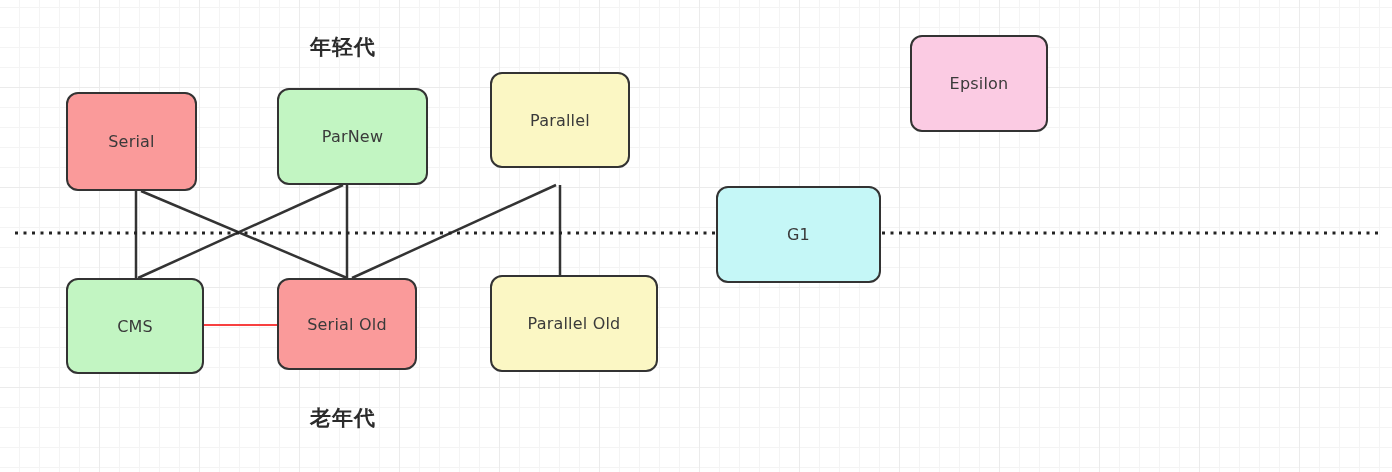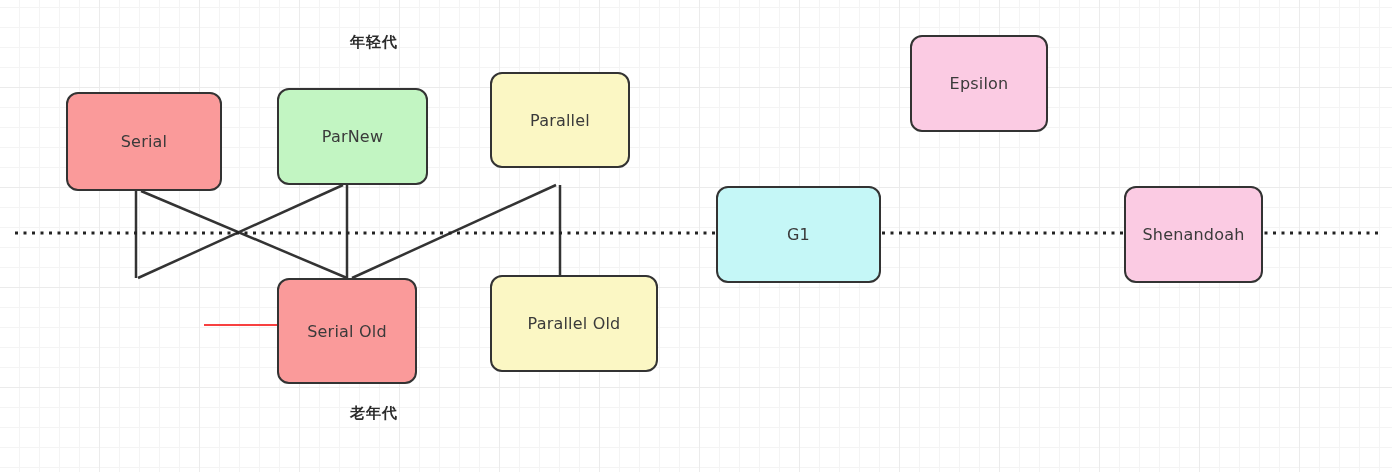--- a/index.html
+++ b/index.html
@@ -39,28 +39,27 @@
     align-items: center;
     justify-content: center;
     font-size: 16px;
     color: #3a3a3a;
     letter-spacing: 0.2px;
     font-family: "DejaVu Sans", "Liberation Sans", sans-serif;
     z-index: 3;
   }
   .gen-label {
     position: absolute;
-    font-size: 15px;
+    font-size: 21px;
     font-weight: bold;
     color: #2b2b2b;
     letter-spacing: 1px;
     white-space: nowrap;
     z-index: 4;
     font-family: "DejaVu Sans", "Liberation Sans", sans-serif;
-    margin-left: 40px;
   }
 </style>
 </head>
 <body>
 
 <div id="canvas">
 
   <svg id="edges" width="1392" height="472" viewBox="0 0 1392 472" xmlns="http://www.w3.org/2000/svg">
     <g id="edge-group">
         <line x1="136" y1="191" x2="136" y2="278" stroke="#333333" stroke-width="2.5" stroke-linecap="butt"></line>
@@ -72,22 +71,22 @@
         <line x1="204" y1="325" x2="277" y2="325" stroke="#f74040" stroke-width="2" stroke-linecap="butt"></line>
       </g>
     <g id="divider-group">
         <line x1="15" y1="233" x2="1378" y2="233" stroke="#222222" stroke-width="3" stroke-linecap="butt" stroke-dasharray="3 5.5"></line>
       </g>
   </svg>
 
   <div class="gen-label" id="label-young" style="left: 310px; top: 33px;">年轻代</div>
   <div class="gen-label" id="label-old" style="left: 310px; top: 404px;">老年代</div>
 
-  <div class="node" id="node-serial" style="left: 66px; top: 92px; width: 156px; height: 99px; background: rgb(250, 154, 154); border-color: rgb(51, 51, 51);">Serial</div>
+  <div class="node" id="node-serial" style="left: 66px; top: 92px; width: 131px; height: 99px; background: rgb(250, 154, 154); border-color: rgb(51, 51, 51);">Serial</div>
   <div class="node" id="node-parnew" style="left: 277px; top: 88px; width: 151px; height: 97px; background: rgb(194, 245, 194); border-color: rgb(51, 51, 51);">ParNew</div>
   <div class="node" id="node-parallel" style="left: 490px; top: 72px; width: 140px; height: 96px; background: rgb(251, 247, 196); border-color: rgb(51, 51, 51);">Parallel</div>
-  <div class="node" id="node-serial-old" style="left: 277px; top: 278px; width: 140px; height: 106px; background: rgb(250, 154, 154); border-color: rgb(51, 51, 51);">Serial Old</div>
+  <div class="node" id="node-cms" style="left: 66px; top: 278px; width: 138px; height: 96px; background: rgb(194, 245, 194); border-color: rgb(51, 51, 51);">CMS</div>
+  <div class="node" id="node-serial-old" style="left: 277px; top: 278px; width: 140px; height: 92px; background: rgb(250, 154, 154); border-color: rgb(51, 51, 51);">Serial Old</div>
   <div class="node" id="node-parallel-old" style="left: 490px; top: 275px; width: 168px; height: 97px; background: rgb(251, 247, 196); border-color: rgb(51, 51, 51);">Parallel Old</div>
   <div class="node" id="node-epsilon" style="left: 910px; top: 35px; width: 138px; height: 97px; background: rgb(251, 203, 227); border-color: rgb(51, 51, 51);">Epsilon</div>
   <div class="node" id="node-g1" style="left: 716px; top: 186px; width: 165px; height: 97px; background: rgb(197, 247, 247); border-color: rgb(51, 51, 51);">G1</div>
-  <div class="node" id="node-shenandoah" style="left: 1124px; top: 186px; width: 139px; height: 97px; background: rgb(251, 203, 227); border-color: rgb(51, 51, 51);">Shenandoah</div>
 
 </div>
 
 </body></html>

